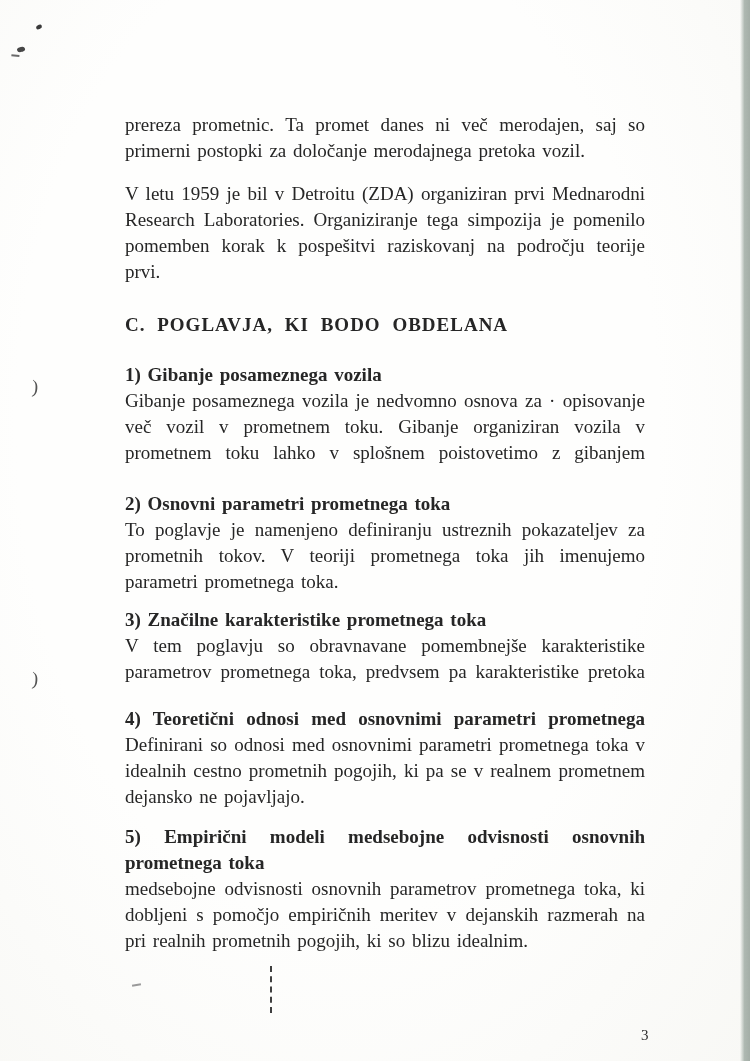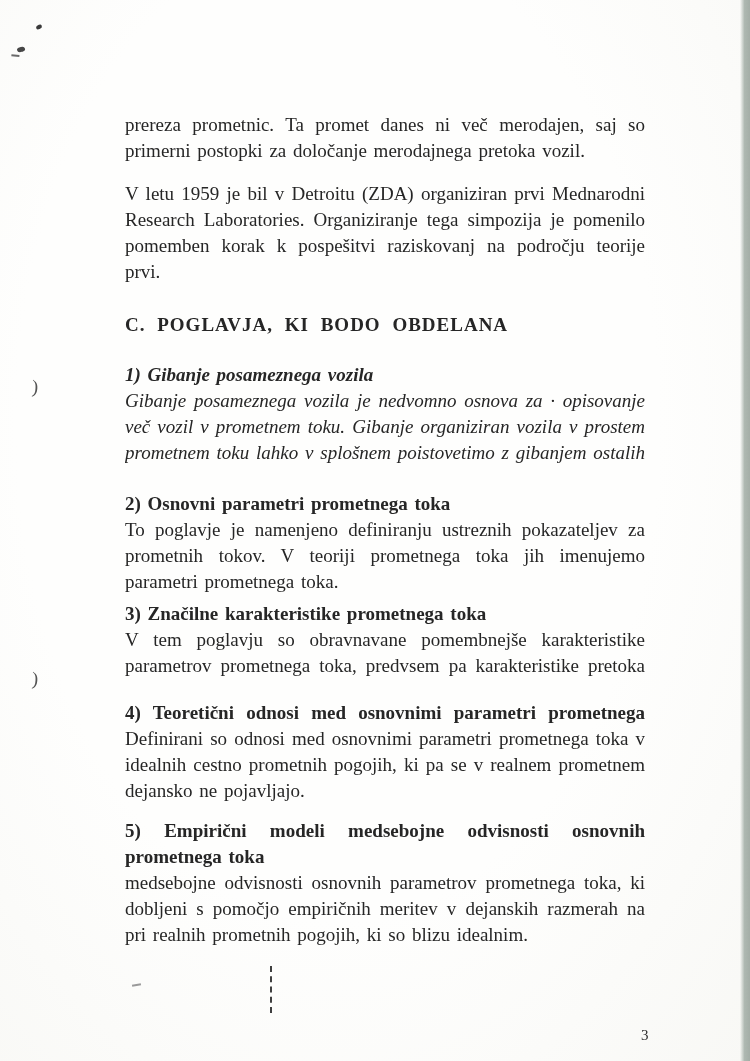--- a/index.html
+++ b/index.html
@@ -23,23 +23,23 @@
   }
   .line { height: 26px; overflow: hidden; text-align: justify; }
   .line.j { text-align-last: justify; }
   .line.l { text-align-last: left; }
   .bold { font-weight: bold; }
   .section-heading {
     margin-top: 27px; font-weight: bold;
     letter-spacing: 1px; word-spacing: 6px;
   }
   .p2 { margin-top: 17px; }
-  .item1 { margin-top: 24px; font-style: italic; }
+  .item1 { margin-top: 24px; }
   .item2 { margin-top: 25px; }
-  .item3 { margin-top: 6px; }
+  .item3 { margin-top: 12px; }
   .item4 { margin-top: 21px; }
   .item5 { margin-top: 14px; }
   .page-number {
     position: absolute; left: 641px; top: 1027px;
     font-size: 15px; color: #2e2e2e;
   }
   .margin-paren {
     position: absolute; left: 32px;
     font-size: 19px; color: #555; transform: rotate(4deg);
   }

